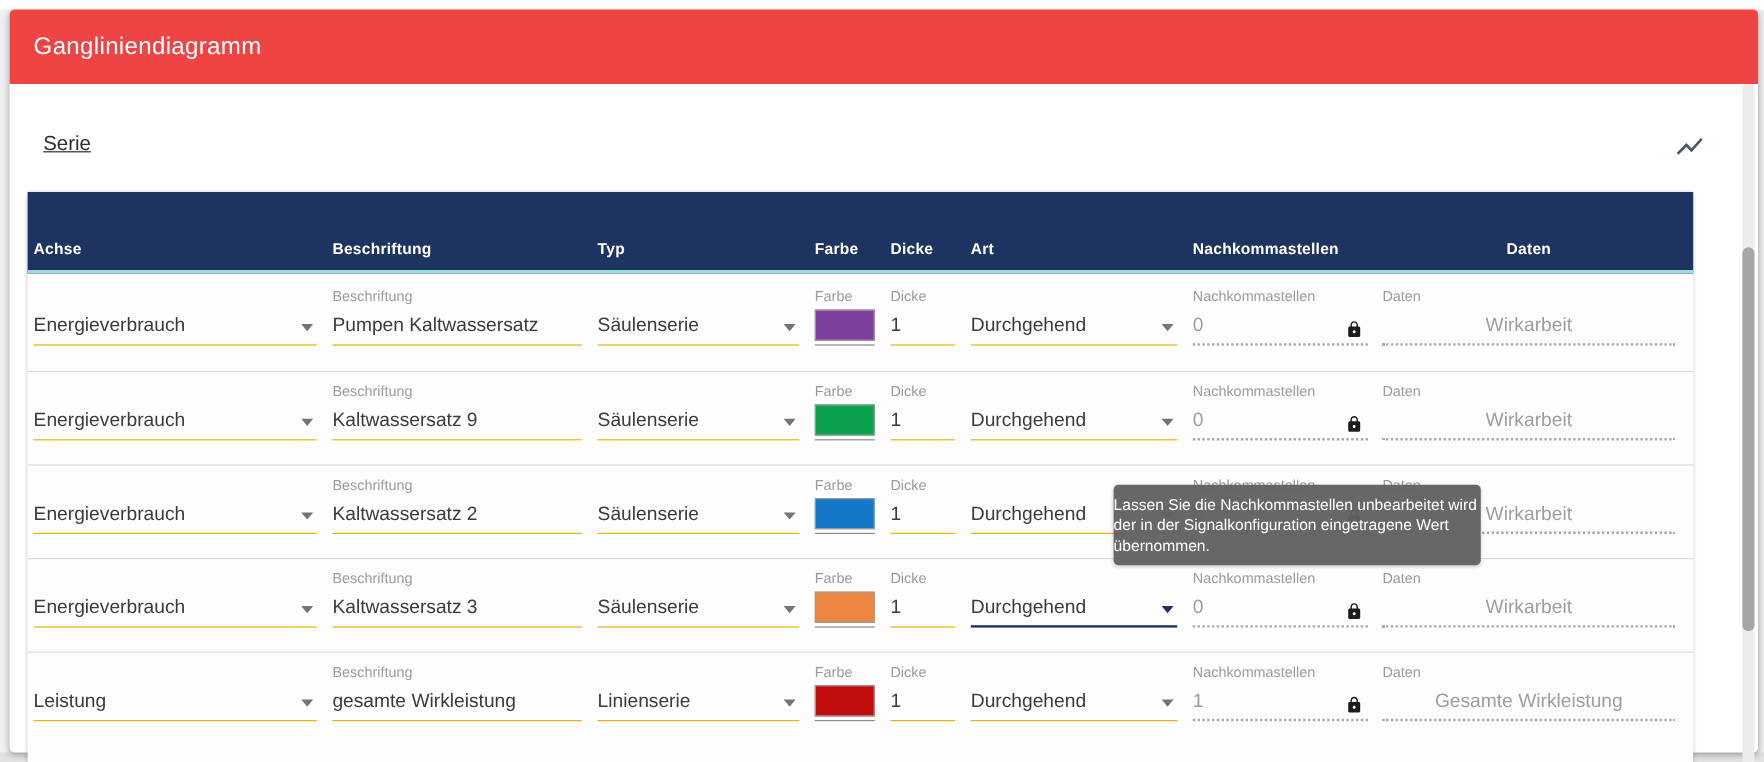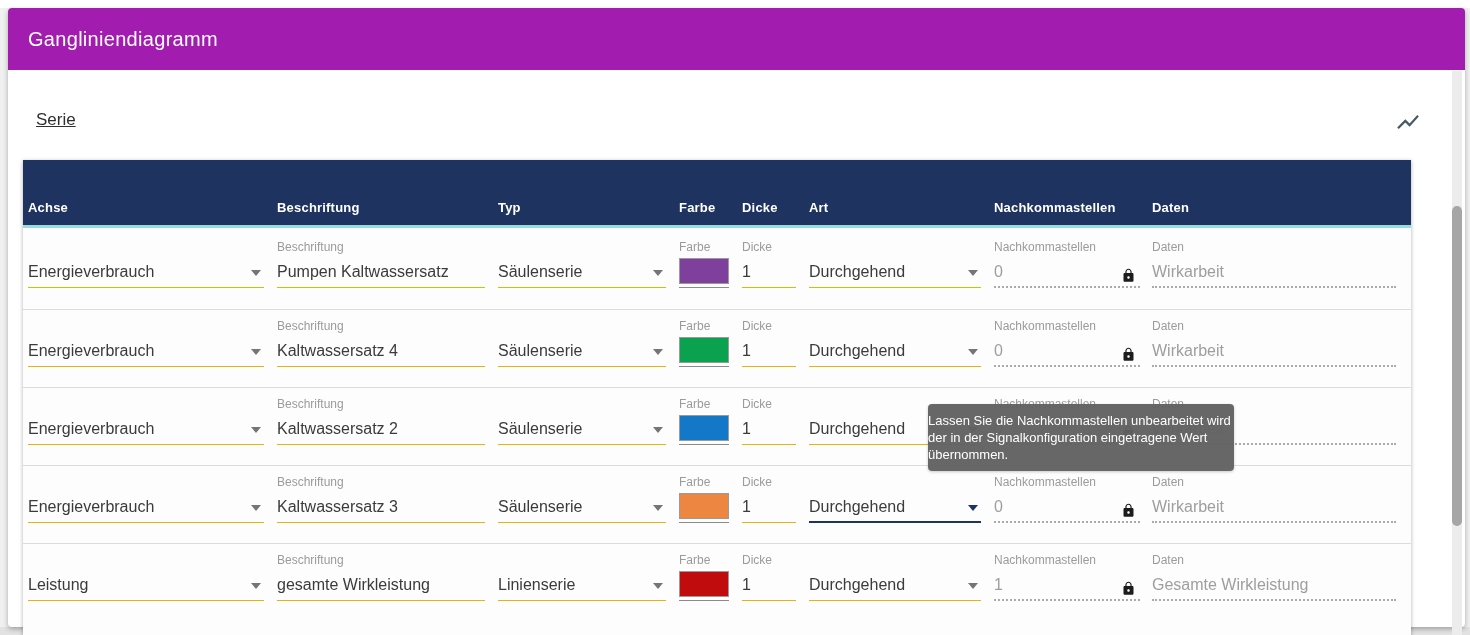--- a/index.html
+++ b/index.html
@@ -13,21 +13,21 @@
   .top-strip { position:absolute; left:0; top:0; width:1470px; height:8px; background:#ffffff; }
   .bottom-strip { position:absolute; left:0; top:627px; width:1470px; height:8px; background:#e2e2e2; }
 
   .main-card {
     position:absolute; left:8px; top:8px; width:1457px; height:619px;
     background:#ffffff; border-radius:4px;
     box-shadow:0 2px 5px rgba(0,0,0,0.30);
   }
   .app-bar {
     position:absolute; left:0; top:0; width:100%; height:62px;
-    background:#a21caf; border-radius:4px 4px 0 0;
+    background:#ef4444; border-radius:4px 4px 0 0;
     display:flex; align-items:center; padding-left:20px;
   }
   .app-bar-title { color:#ffffff; font-size:20px; letter-spacing:0.3px; }
 
   .section-title {
     position:absolute; left:28px; top:102px; font-size:17px; color:#2f2f2f;text-decoration:underline;
   }
   .section-icon { position:absolute; left:1387px; top:101px; width:26px; height:26px; }
 
   .table-card {
@@ -47,21 +47,21 @@
   .row { position:relative; width:100%; height:78px; background:#fdfdfd; }
   .row + .row { border-top:1px solid #dcdcdc; }
 
   .col-achse  { left:5px;    width:236px; }
   .col-beschriftung { left:254px; width:208px; }
   .col-typ    { left:475px;  width:168px; }
   .col-farbe  { left:656px;  width:50px; }
   .col-dicke  { left:719px;  width:54px; }
   .col-art    { left:786px;  width:172px; }
   .col-nachkomma { left:971px; width:146px; }
-  .col-daten  { left:1129px; width:244px; }
+  .col-daten  { left:1129px; width:244px;text-align:center; }
 
   .cell { position:absolute; top:0; height:78px; }
   .float-label {
     position:absolute; top:9px; left:0; font-size:12px; color:#9b9b9b; white-space:nowrap;
   }
   .field {
     position:absolute; top:26px; left:0; right:0; height:31px;
     border-bottom:1px solid #eab308;
     font-size:16px; color:#3b3b3b; line-height:29px; white-space:nowrap;
   }
@@ -188,21 +188,21 @@
         <div class="row">
     <div class="cell col-achse">
       <div class="field select">
         <span class="value">Energieverbrauch</span>
         <span class="arrow"></span>
       </div>
     </div>
     <div class="cell col-beschriftung">
       <span class="float-label">Beschriftung</span>
       <div class="field">
-        <span class="value">Kaltwassersatz 4</span>
+        <span class="value">Kaltwassersatz 9</span>
       </div>
     </div>
     <div class="cell col-typ">
       <div class="field select">
         <span class="value">Säulenserie</span>
         <span class="arrow"></span>
       </div>
     </div>
     <div class="cell col-farbe">
       <span class="float-label">Farbe</span>

